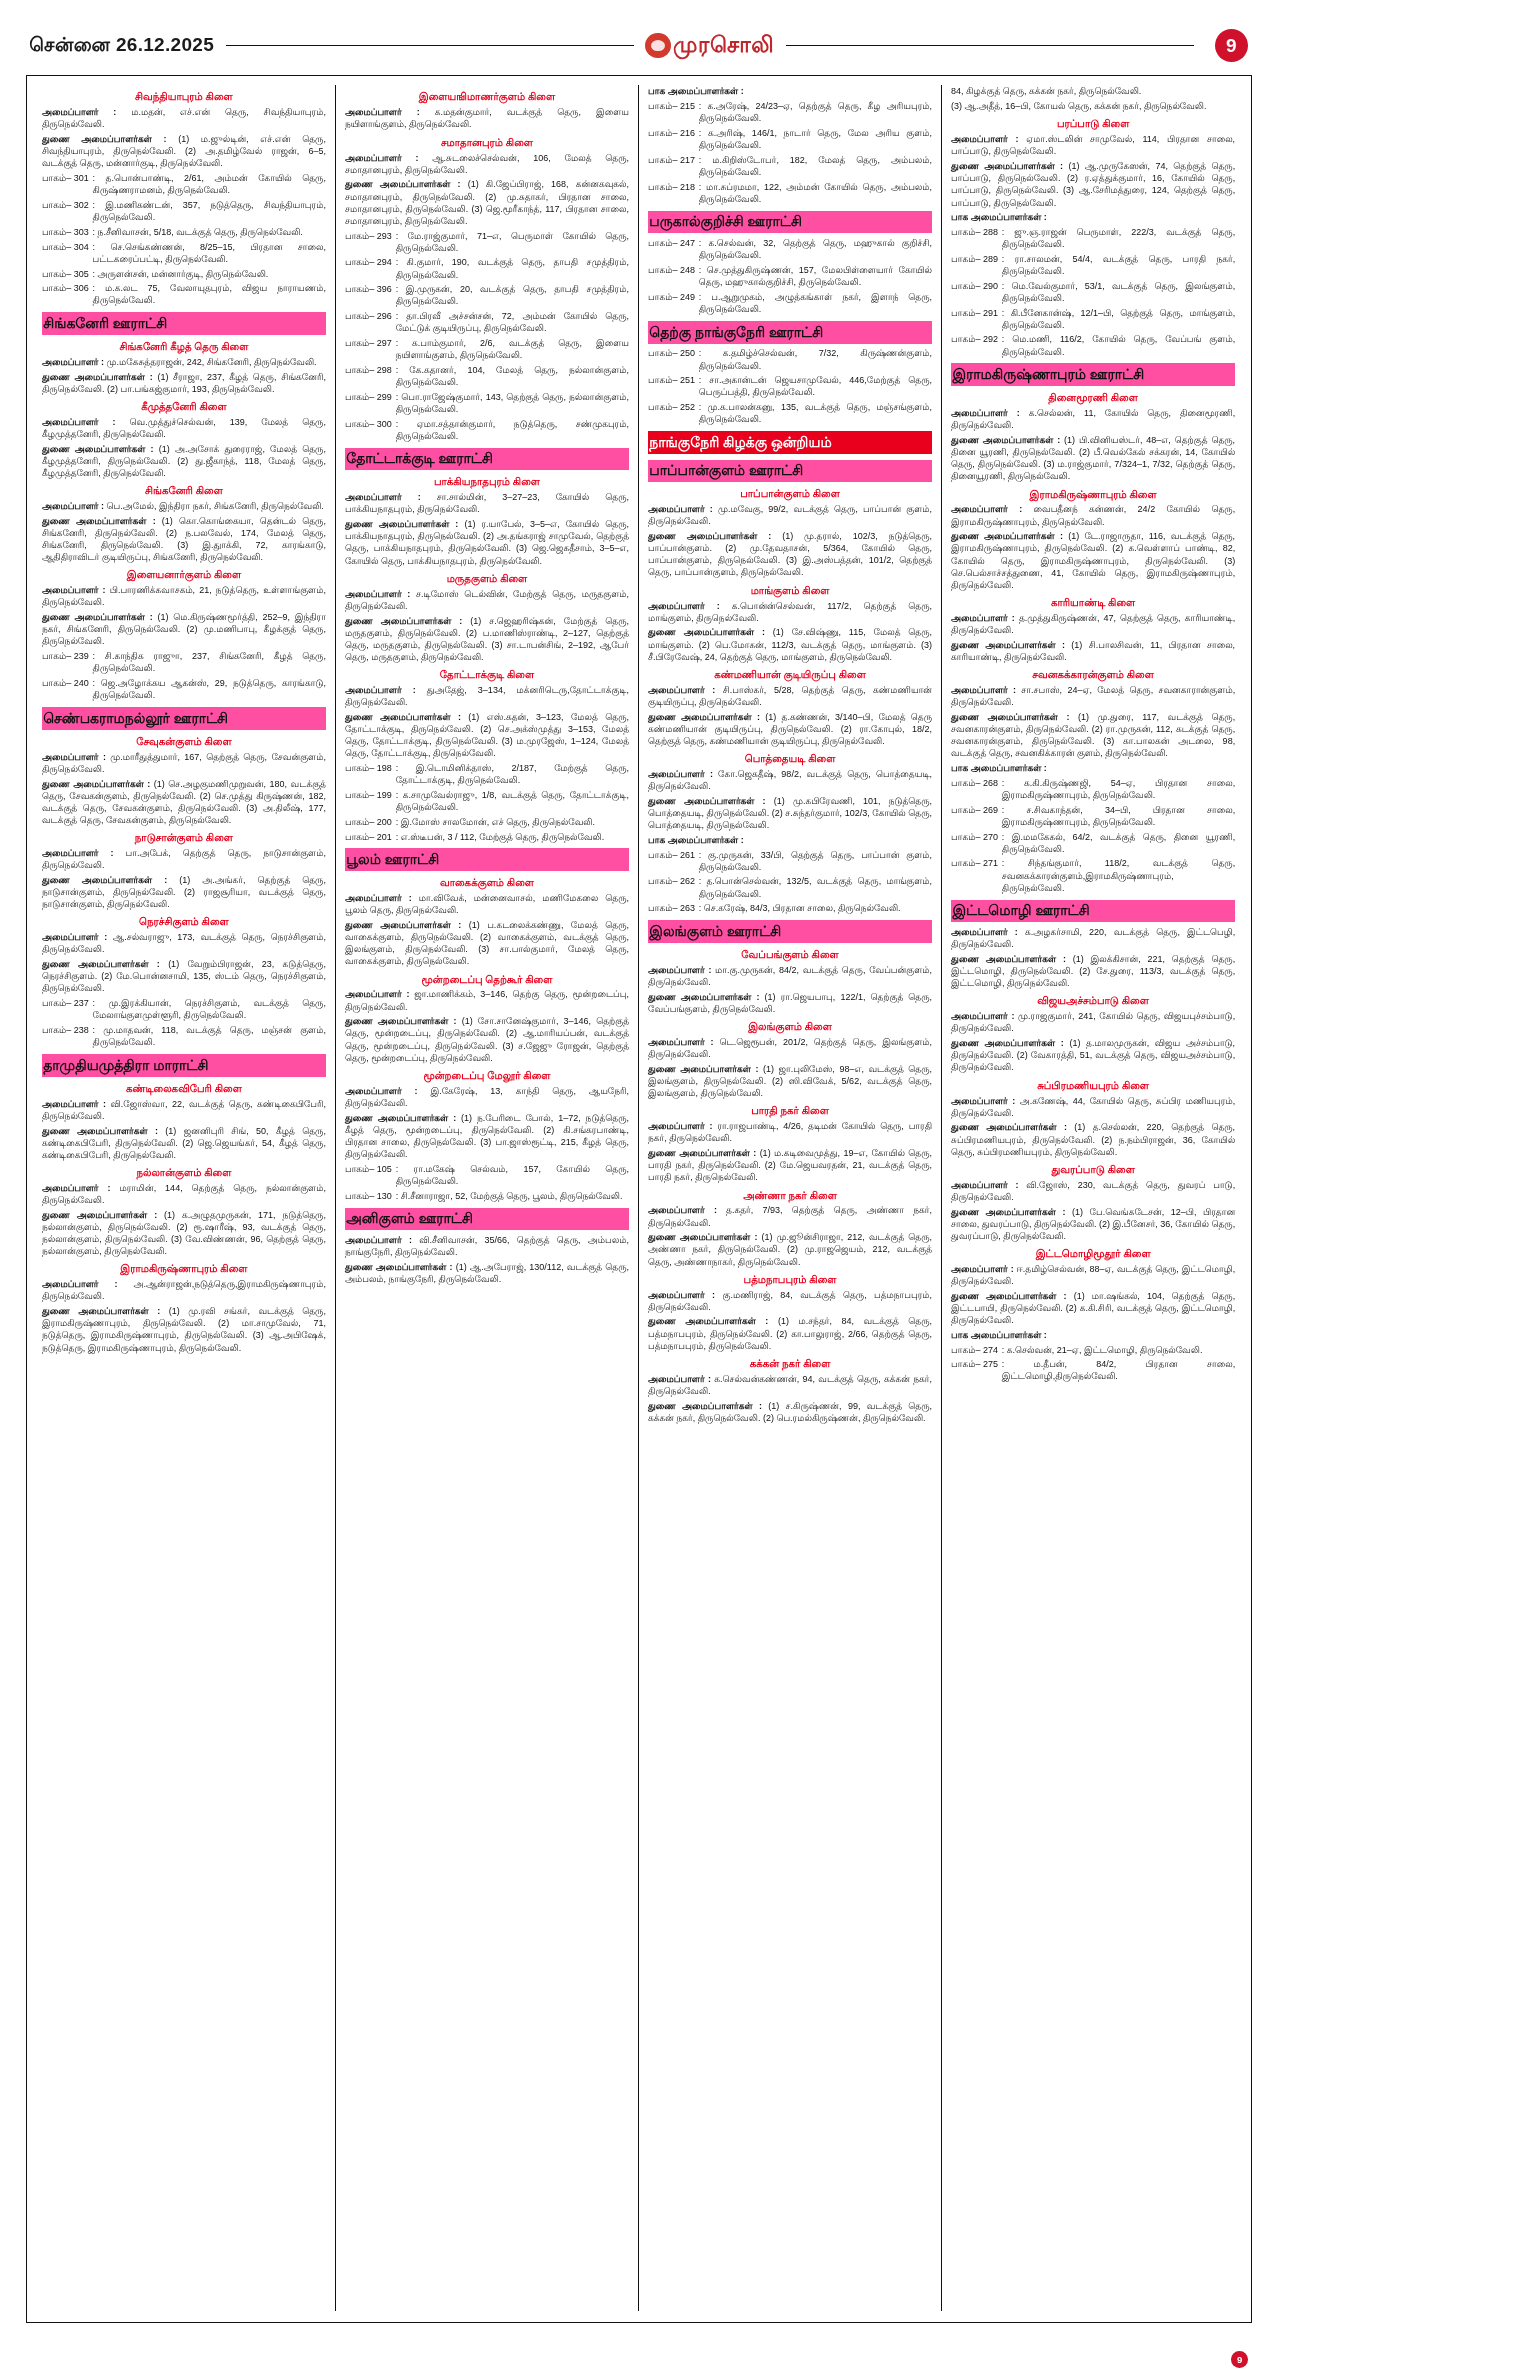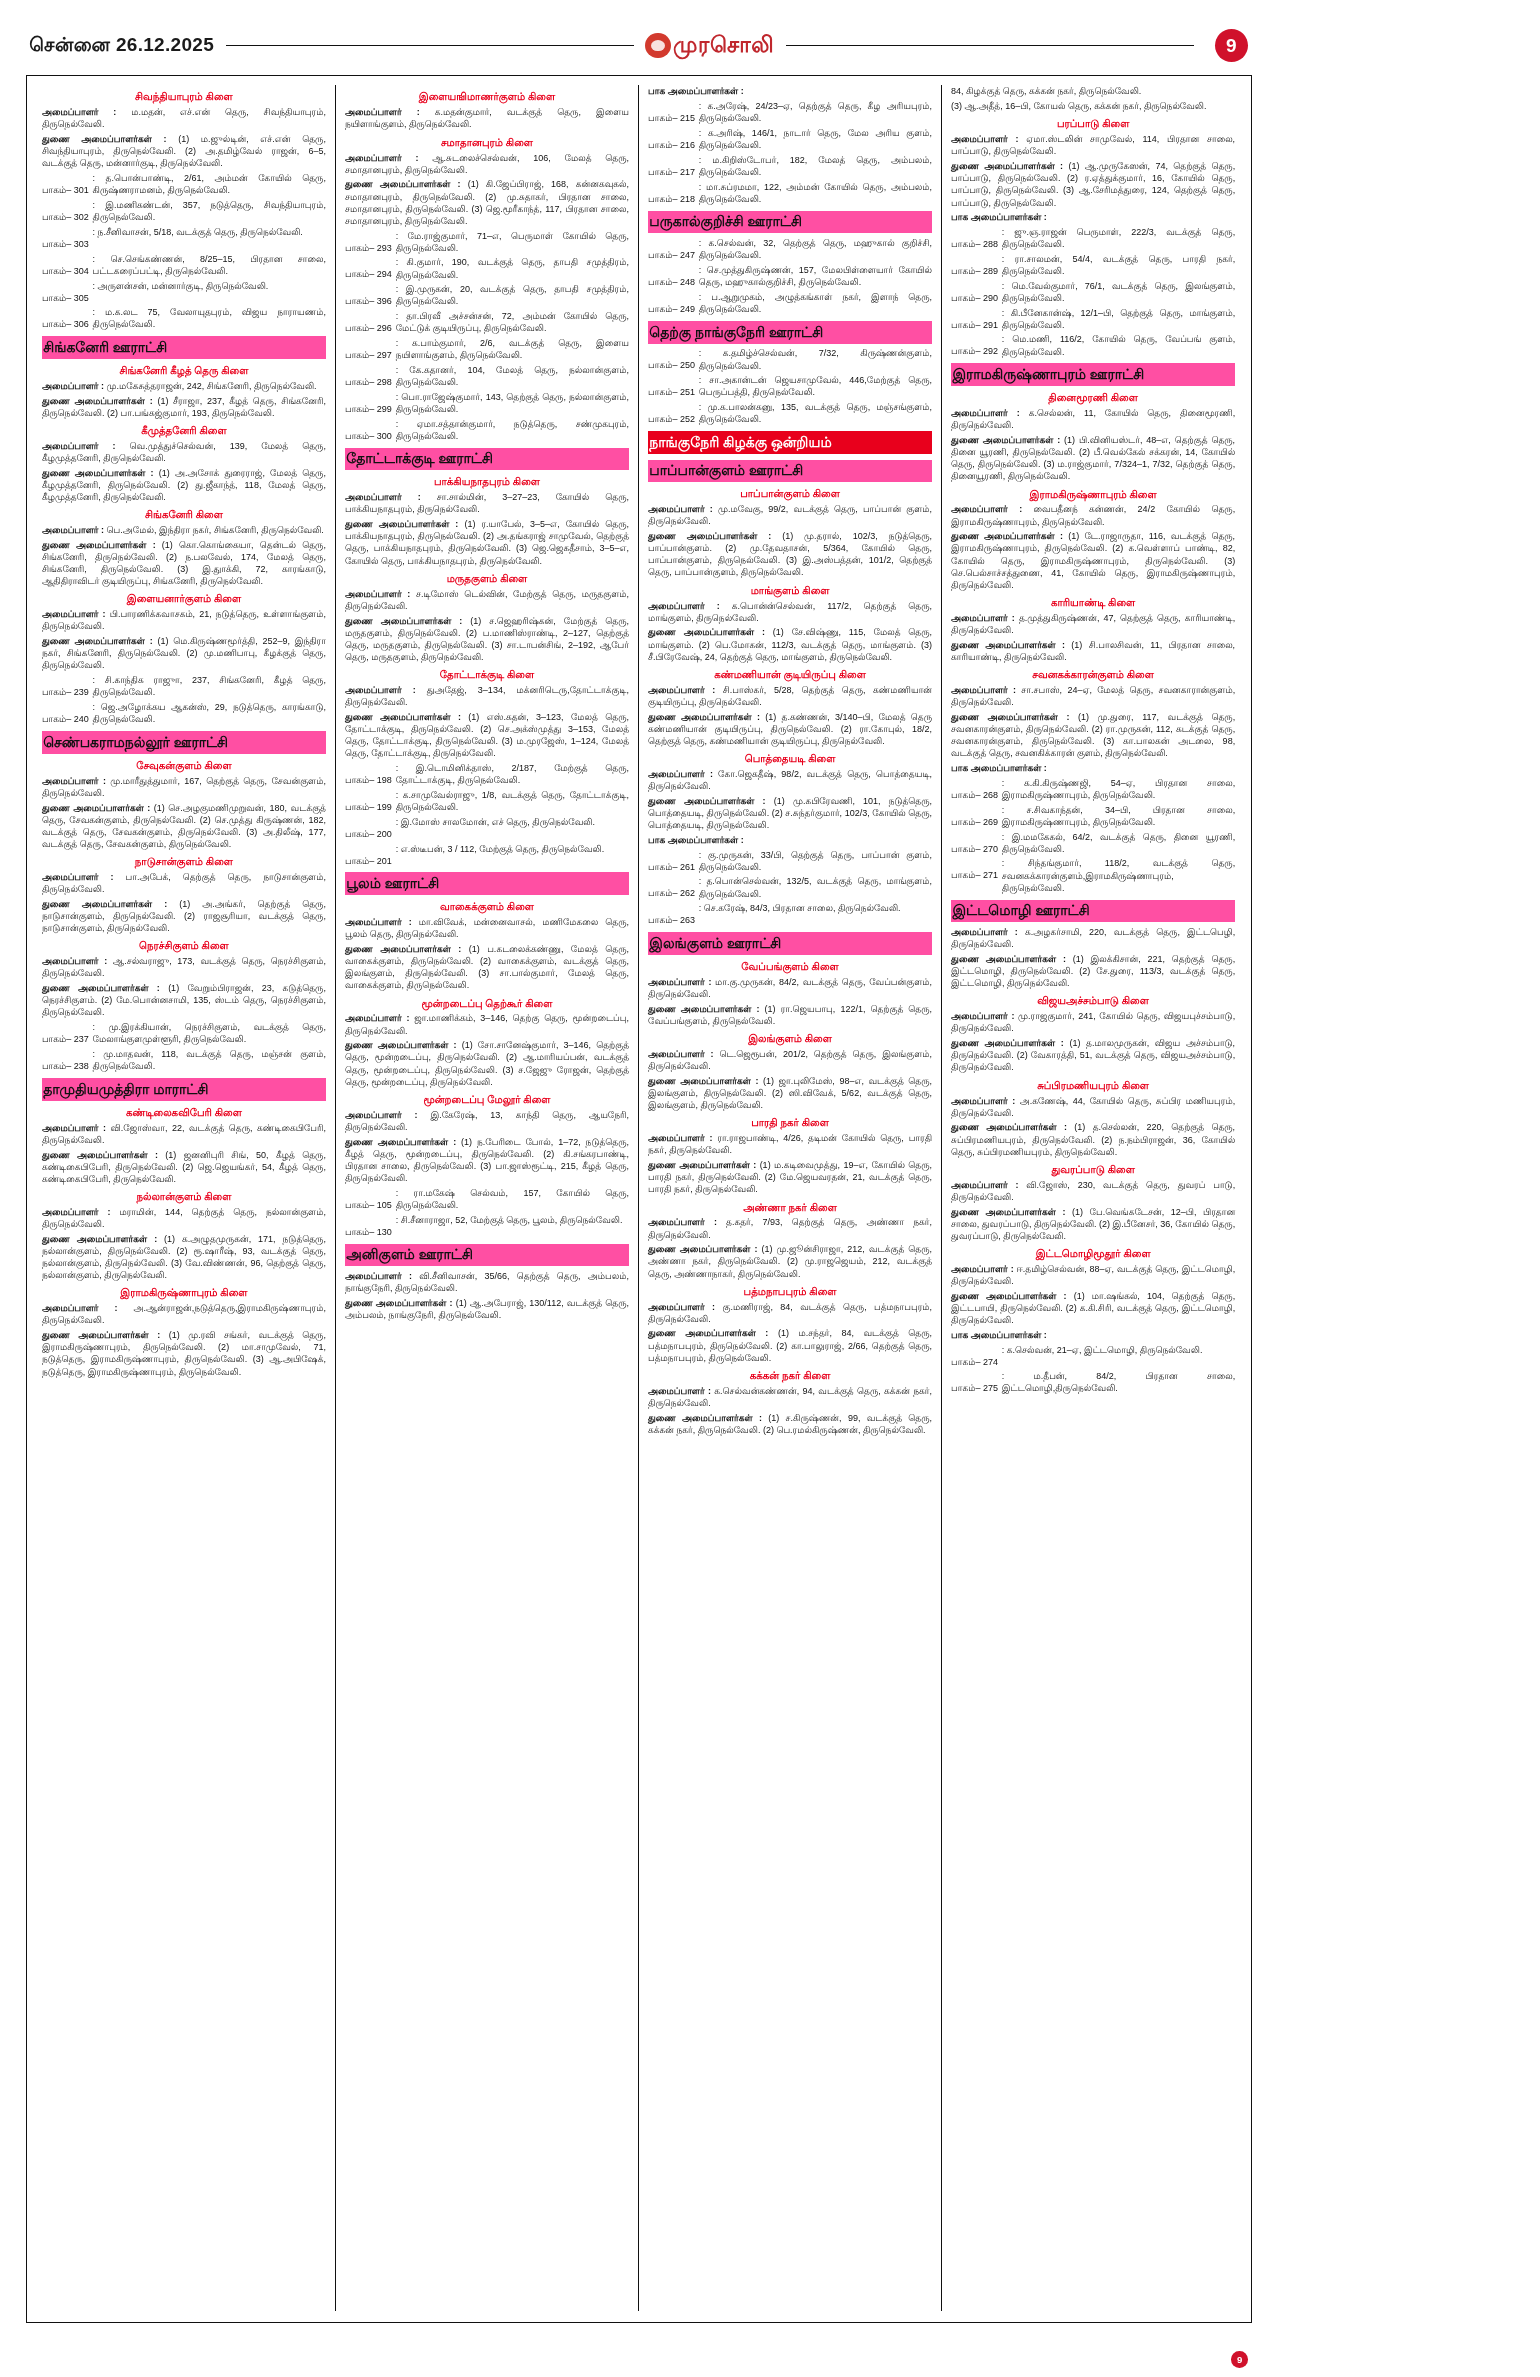--- a/index.html
+++ b/index.html
@@ -133,21 +133,20 @@
     font-size: 9px;
     line-height: 1.35;
     margin: 0 0 2.6px 0;
     display: flex;
     gap: 3.8px;
     align-items: flex-start;
   }
   .part .pno {
     flex: 0 0 auto;
     white-space: nowrap;
-    margin-top: 12px;
   }
   .part .ptxt { flex: 1 1 auto; text-align: justify; }
 
   .foot-badge {
     position: absolute;
     right: 29px;
     bottom: 9px;
     width: 16.6px; height: 16.6px;
     border-radius: 50%;
     background: #d0112b;
@@ -530,21 +529,21 @@
           <div class="part">
             <span class="pno">பாகம்– 288</span>
             <span class="ptxt">: ஜு.ஞ.ராஜன் பெருமாள், 222/3, வடக்குத் தெரு, திருநெல்வேலி.</span>
           </div>
           <div class="part">
             <span class="pno">பாகம்– 289</span>
             <span class="ptxt">: ரா.சாலமன், 54/4, வடக்குத் தெரு, பாரதி நகர், திருநெல்வேலி.</span>
           </div>
           <div class="part">
             <span class="pno">பாகம்– 290</span>
-            <span class="ptxt">: மெ.வேல்குமார், 76/1, வடக்குத் தெரு, இலங்குளம், திருநெல்வேலி.</span>
+            <span class="ptxt">: மெ.வேல்குமார், 53/1, வடக்குத் தெரு, இலங்குளம், திருநெல்வேலி.</span>
           </div>
           <div class="part">
             <span class="pno">பாகம்– 291</span>
             <span class="ptxt">: கி.பீனேகான்ஷ், 12/1–பி, தெற்குத் தெரு, மாங்குளம், திருநெல்வேலி.</span>
           </div>
           <div class="part">
             <span class="pno">பாகம்– 292</span>
             <span class="ptxt">: மெ.மணி, 116/2, கோயில் தெரு, வேப்பங் குளம், திருநெல்வேலி.</span>
           </div>
         </div>

